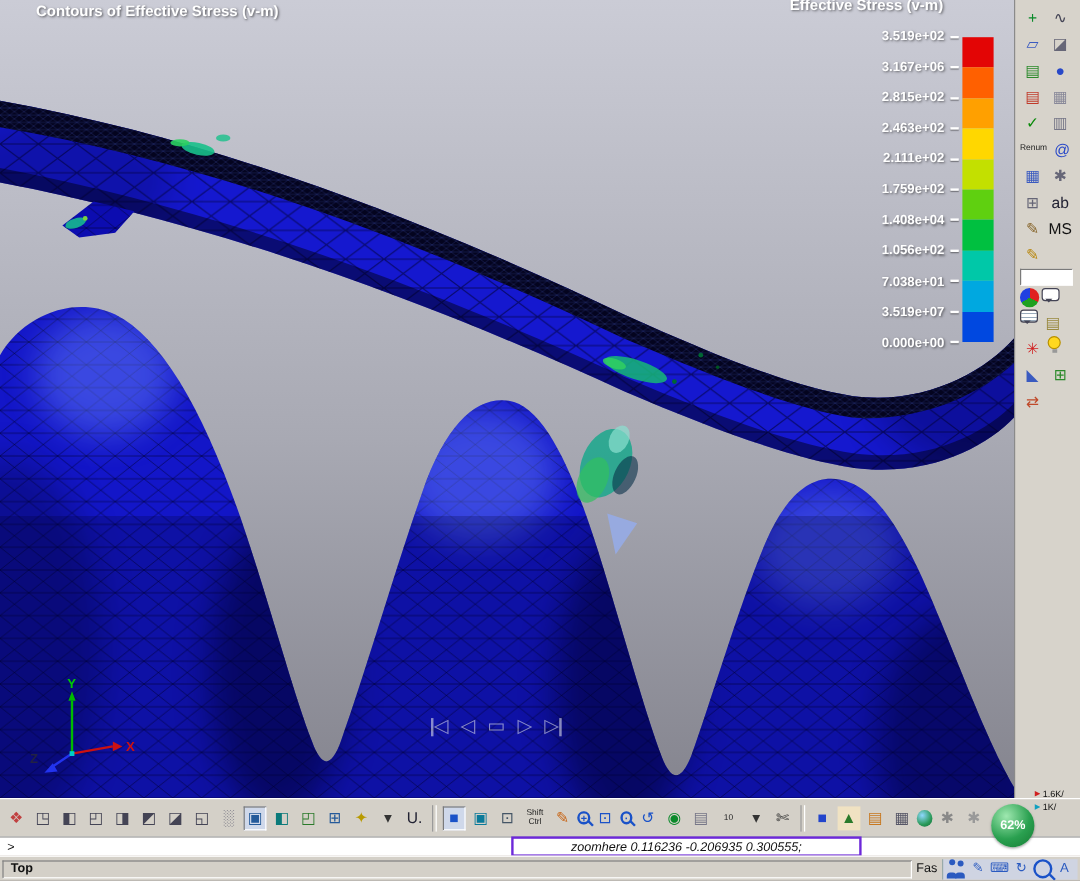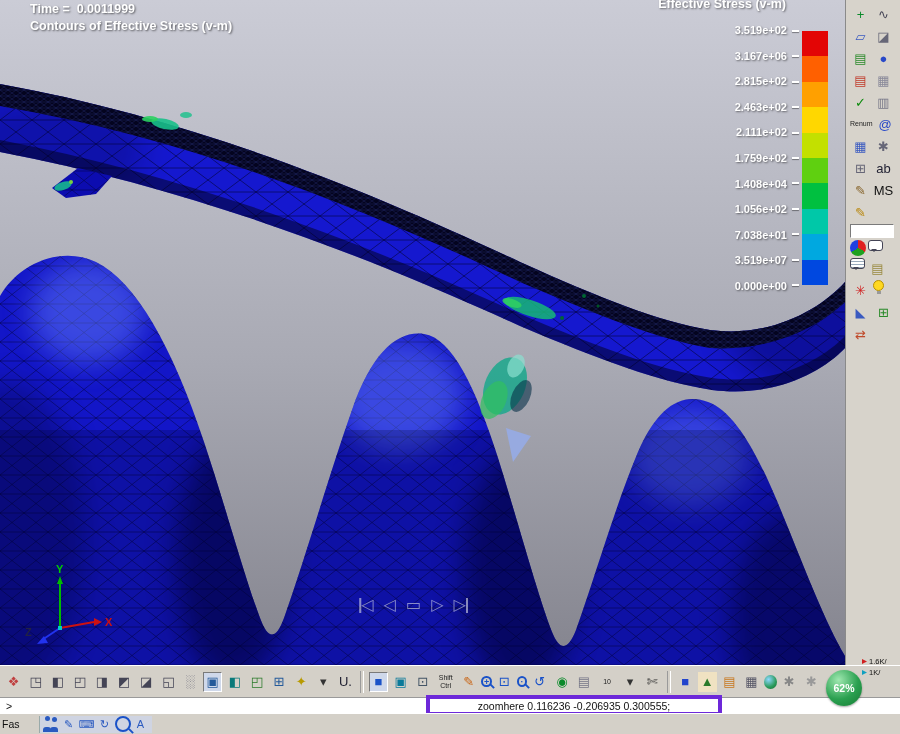--- a/index.html
+++ b/index.html
@@ -80,32 +80,32 @@
   .perf-line{display:flex;align-items:center;gap:2px;}
   .perf-mark{width:5px;height:5px;display:inline-block;}
   .perf-mark.red{background:#d02020;clip-path:polygon(0 0,100% 50%,0 100%);}
   .perf-mark.cyan{background:#10a0c0;clip-path:polygon(0 0,100% 50%,0 100%);}
 
   
   #command-row{position:absolute;left:0;top:697px;width:900px;height:16px;background:#fff;
                border-top:1px solid #9a9a9a;box-sizing:border-box;display:flex;align-items:center;
                font-size:10.5px;}
   #cmd-prompt{padding-left:6px;width:420px;color:#111;height:100%;display:flex;align-items:center;}
-  #cmd-box{width:288px;height:13px;border:4px solid #6d28d9;display:flex;align-items:center;
+  #cmd-box{width:288px;height:13px;border:2px solid #6d28d9;display:flex;align-items:center;
            justify-content:center;color:#111;white-space:nowrap;overflow:hidden;
-           font-family:"Liberation Sans","DejaVu Sans",sans-serif;}
+           font-family:"Liberation Sans","DejaVu Sans",sans-serif;font-style:italic;}
 
   
   #status-bar{position:absolute;left:0;top:713px;width:900px;height:21px;background:#d4d0c8;
               border-top:1px solid #fff;box-sizing:border-box;display:flex;align-items:center;
               font-size:10.5px;padding:0 2px;gap:3px;}
   .sunken{border:1px solid;border-color:#808080 #fff #fff #808080;height:15px;
           display:flex;align-items:center;padding:0 6px;box-sizing:border-box;}
   #status-view{flex:1;font-weight:700;color:#111;}
-  #status-right{display:flex;align-items:center;gap:19px;color:#111;}
+  #status-right{display:flex;align-items:center;gap:4px;color:#111;}
   #status-icons{display:flex;align-items:center;gap:2px;background:#cfd4e2;height:17px;
                 padding:0 3px;border-left:1px solid #9aa;}
   #status-icons .icon{width:16px;height:16px;font-size:11px;color:#2a5ac0;margin:0;}
 </style>
 </head>
 <body>
 
 <div id="app">
 
   <div id="viewport">
@@ -206,21 +206,20 @@
         <polygon points="34,-10 34,-2 42,-6" fill="#cc1111"></polygon>
         <text x="45" y="-2" fill="#cc1111">X</text>
         <line x1="0" y1="0" x2="-18" y2="12" stroke="#2233ee" stroke-width="2"></line>
         <polygon points="-16,8 -12,15 -23,16" fill="#2233ee"></polygon>
         <text x="-35" y="8" fill="#222244">Z</text>
         <rect x="-2" y="-2" width="4" height="4" fill="#00cccc"></rect>
       </g>
     </svg>
 
     <div id="overlay-text">
-        <div class="ov-line">Time =  0.0011999</div>
         <div class="ov-line">Contours of Effective Stress (v-m)</div>
       </div>
 
     <div id="legend-title">Effective Stress (v-m)</div>
     <div id="legend">
       <div id="legend-labels">
           <div class="leg-label">3.519e+02</div>
           <div class="leg-label">3.167e+06</div>
           <div class="leg-label">2.815e+02</div>
           <div class="leg-label">2.463e+02</div>
@@ -355,20 +354,21 @@
         <span>1K/</span>
       </div>
     </div>
 
   <div id="command-row">
     <div id="cmd-prompt">&gt;</div>
     <div id="cmd-box">zoomhere 0.116236 -0.206935 0.300555;</div>
   </div>
 
   <div id="status-bar">
+    <div id="status-view" class="sunken">Top</div>
     <div id="status-right">
       <span>Fas</span>
       <div id="status-icons">
           <div class="icon shape-people"></div>
           <div class="icon" style="color: rgb(42, 90, 192);">✎</div>
           <div class="icon" style="color: rgb(42, 90, 192);">⌨</div>
           <div class="icon" style="color: rgb(42, 90, 192);">↻</div>
           <div class="icon shape-mag"></div>
           <div class="icon" style="color: rgb(42, 90, 192);">A</div>
         </div>

